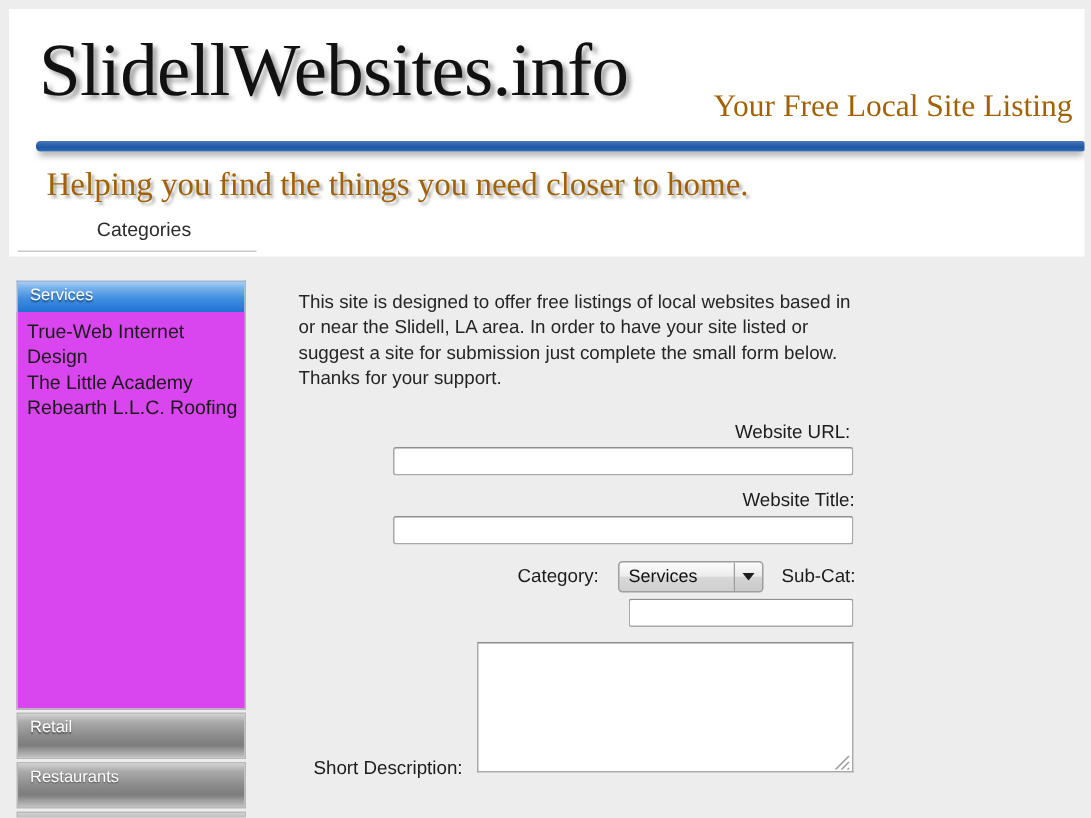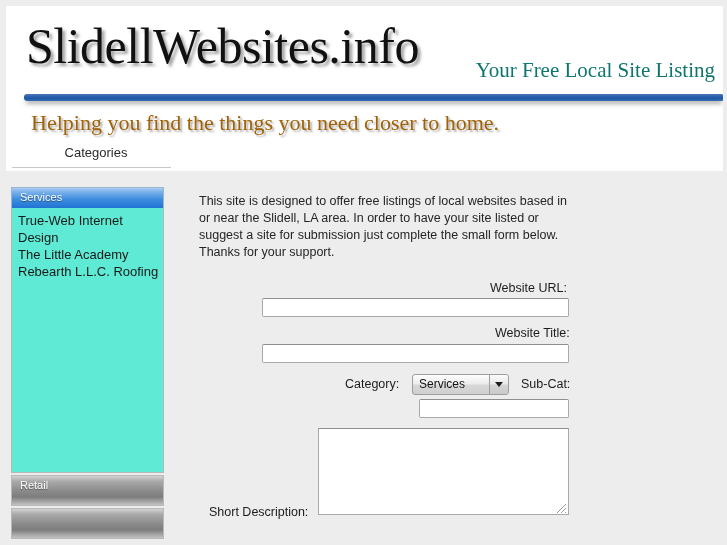--- a/index.html
+++ b/index.html
@@ -36,21 +36,21 @@
     letter-spacing: -0.5px;
     text-shadow: 3px 3px 3px rgba(90,90,90,0.55);
     white-space: nowrap;
   }
   #banner-tagline {
     position: absolute;
     right: 8px;
     top: 52px;
     font-family: "Liberation Serif", serif;
     font-size: 21px;
-    color: #0f766e;
+    color: #a16207;
     white-space: nowrap;
   }
   #banner-rule {
     position: absolute;
     left: 18px;
     top: 88px;
     width: 700px;
     height: 7px;
     border-radius: 3px;
     background: linear-gradient(to bottom,
@@ -121,21 +121,21 @@
   }
   .cat-head.inactive {
     background: linear-gradient(to bottom,
         #d3d3d3 0%, #aaaaaa 18%, #8a8a8a 52%, #7d7d7d 72%, #c2c2c2 100%);
     border: 1px solid #b9b9b9;
     height: 31px;
     line-height: 19px;
     margin-top: 2px;
   }
   #cat-list {
-    background: #5eead4;
+    background: #d946ef;
     border: 1px solid #b6b6b6;
     border-top: none;
     height: 265px;
     padding: 4px 4px 0 4px;
     box-sizing: border-box;
   }
   .cat-link {
     display: block;
     font-size: 13px;
     line-height: 17px;
@@ -275,20 +275,21 @@
     <div class="cat-head active">Services</div>
     <div id="cat-list">
       <a class="cat-link" href="#">True-Web Internet Design</a>
       <a class="cat-link" href="#">The Little Academy</a>
       <a class="cat-link" href="#">Rebearth L.L.C. Roofing</a>
     </div>
   </div>
 
   <div class="cat-head inactive">Retail</div>
 
+  <div class="cat-head inactive">Restaurants</div>
 
   <div class="cat-head inactive"></div>
 </div>
 
 <div id="main">
   <p id="intro">This site is designed to offer free listings of local websites based in or near the Slidell, LA area. In order to have your site listed or suggest a site for submission just complete the small form below. Thanks for your support.</p>
 </div>
 
 <div id="form">
 

